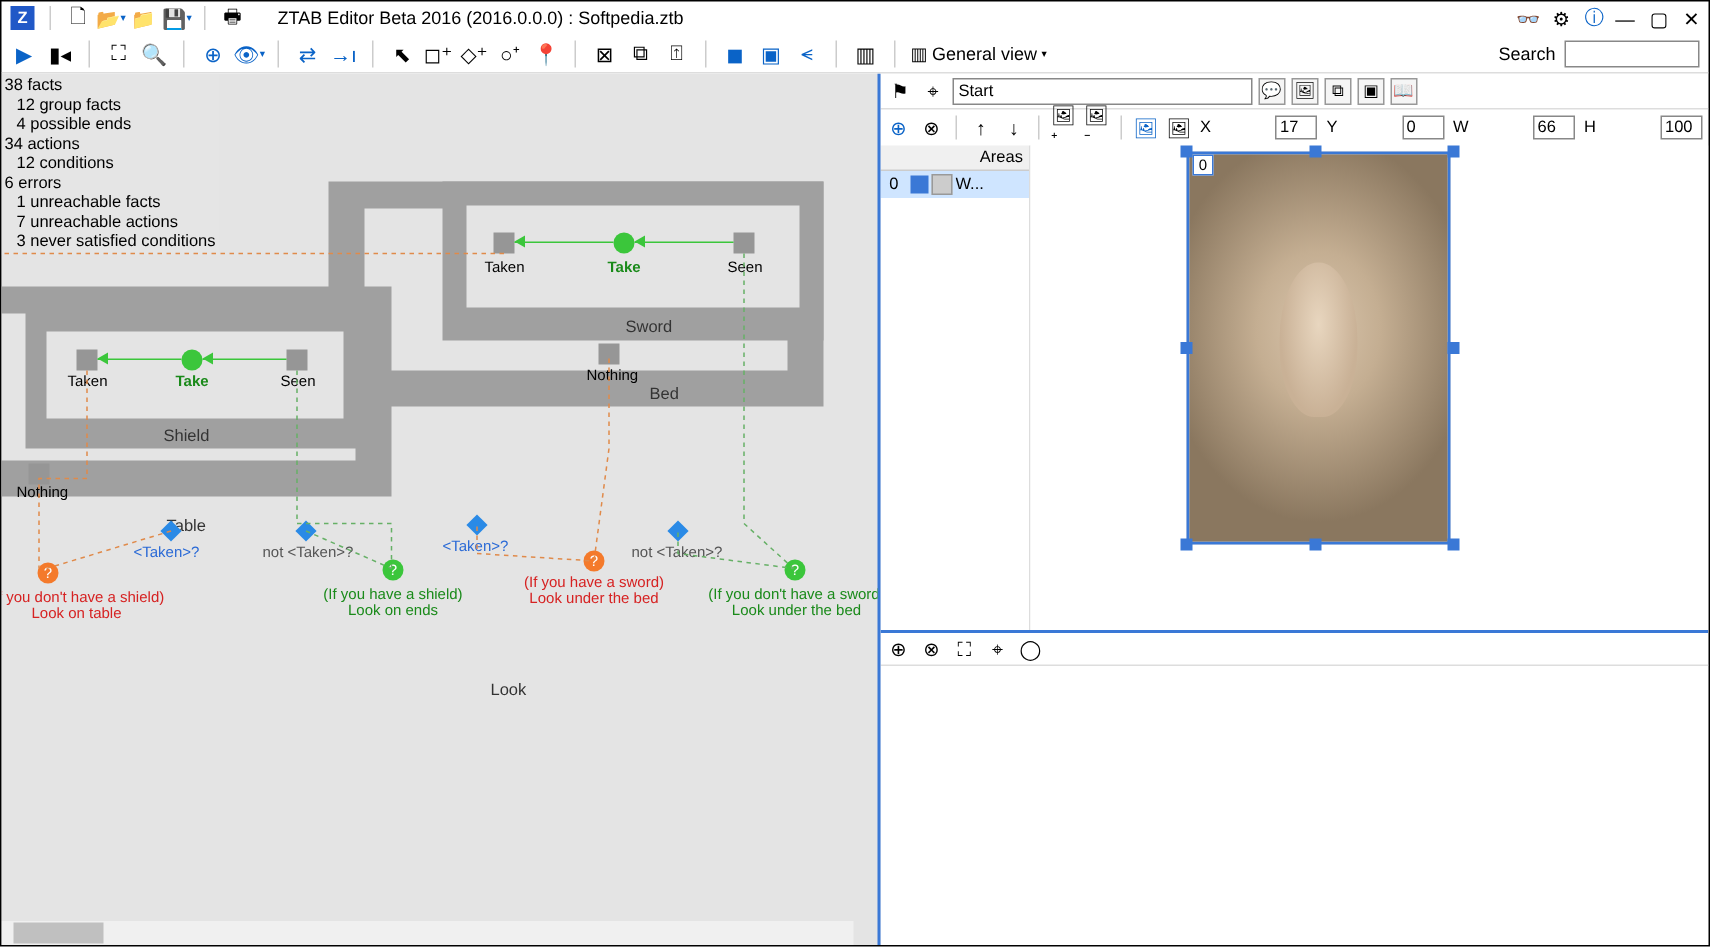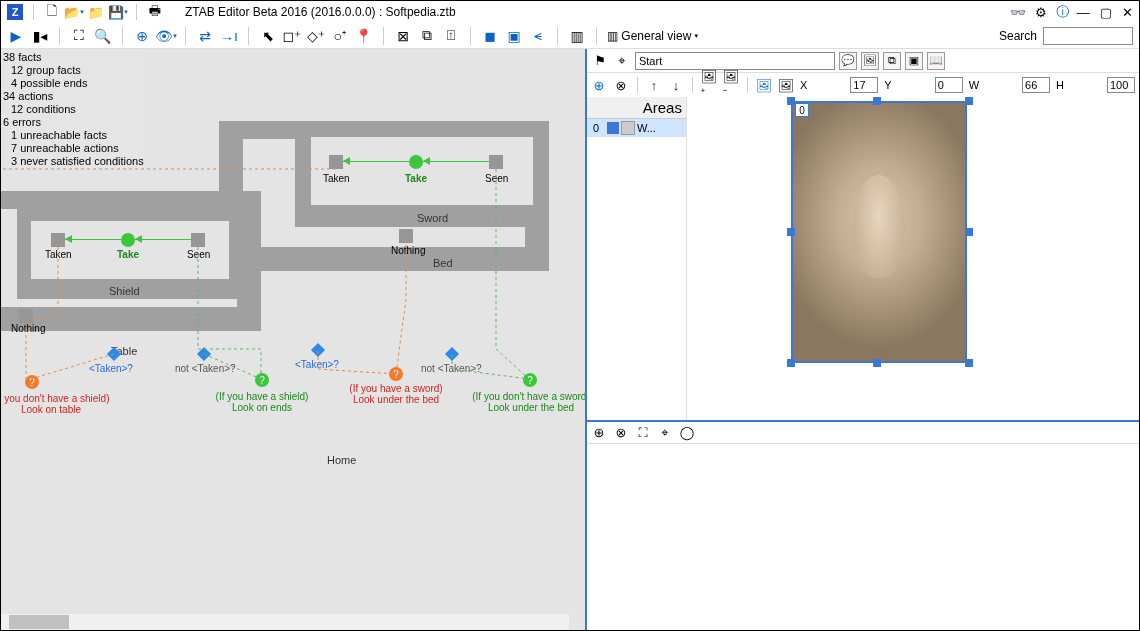--- a/index.html
+++ b/index.html
@@ -44,21 +44,21 @@
 .rtop input { flex: 0 0 200px; border: 1px solid #888; height: 18px; font-size: 11px; padding: 0 3px; }
 .rtop .ibtn { width: 18px; height: 18px; border: 1px solid #999; display: flex; align-items: center; justify-content: center; font-size: 11px; background: #f5f5f5; }
 .rcoords { height: 24px; display: flex; align-items: center; padding: 0 4px; gap: 6px; }
 .rcoords .ico { width: 16px; height: 16px; display: flex; align-items: center; justify-content: center; font-size: 13px; }
 .rcoords .lbl { font-size: 11px; }
 .rcoords input { width: 28px; border: 1px solid #888; height: 16px; font-size: 11px; padding: 0 2px; margin-left: 37px; }
 .rcoords .blue { color: #0a63c7; }
 .rcoords .sep2 { width: 1px; height: 16px; background: #ccc; margin: 0 2px; }
 .rbody { flex: 1; display: flex; border-top: 0; }
 .areaslist { width: 100px; border-right: 1px solid #ddd; display: flex; flex-direction: column; }
-.areashead { background: #f0f0f0; border-bottom: 1px solid #ccc; padding: 2px 4px; text-align: right; font-size: 15px; }
+.areashead { background: #f0f0f0; border-bottom: 1px solid #ccc; padding: 2px 4px; text-align: right; font-size: 11px; }
 .arearow { display: flex; align-items: center; height: 18px; background: #cfe5ff; }
 .arearow .num { width: 18px; text-align: center; font-size: 11px; }
 .arearow .sw { width: 12px; height: 12px; background: #3a78d6; margin: 0 2px; }
 .arearow .thumb { width: 14px; height: 14px; background: #ccc; border: 1px solid #999; }
 .arearow .txt { font-size: 11px; margin-left: 2px; overflow: hidden; text-overflow: ellipsis; white-space: nowrap; flex: 1; }
 .canvas { flex: 1; position: relative; background: #fff; }
 .canvas .imgframe { position: absolute; left: 104px; top: 4px; width: 176px; height: 262px; border: 2px solid #3a78d6; background: #ebe0d2; }
 .canvas .handle { position: absolute; width: 8px; height: 8px; background: #3a78d6; }
 .canvas .badge { position: absolute; left: 108px; top: 6px; width: 14px; height: 14px; background: #fff; border: 1px solid #3a78d6; font-size: 10px; display: flex; align-items: center; justify-content: center; }
 .portrait { width: 100%; height: 100%; background: radial-gradient(ellipse 60% 50% at 50% 45%, #d9c5ac 0%, #c4ae92 40%, #8a775f 100%); position: relative; overflow: hidden; }
@@ -147,21 +147,21 @@
       <div class="sub">12 group facts</div>
       <div class="sub">4 possible ends</div>
       <div>34 actions</div>
       <div class="sub">12 conditions</div>
       <div>6 errors</div>
       <div class="sub">1 unreachable facts</div>
       <div class="sub">7 unreachable actions</div>
       <div class="sub">3 never satisfied conditions</div>
     </div>
 
-    <div class="glabel" style="left:326px; top:405px">Home</div>
+    <div class="glabel" style="left:326px; top:405px">Look</div>
 
     <div class="group" style="left:218px; top:72px; width:330px; height:150px">
       <div class="inner" style="left:24px; top:18px; right:24px; bottom:24px"></div>
     </div>
     <div class="glabel" style="left:432px; top:208px">Bed</div>
 
     <div class="group" style="left:294px; top:72px; width:254px; height:106px">
       <div class="inner" style="left:16px; top:16px; right:16px; bottom:22px"></div>
     </div>
     <div class="node-box" style="left:328px; top:106px"></div>

